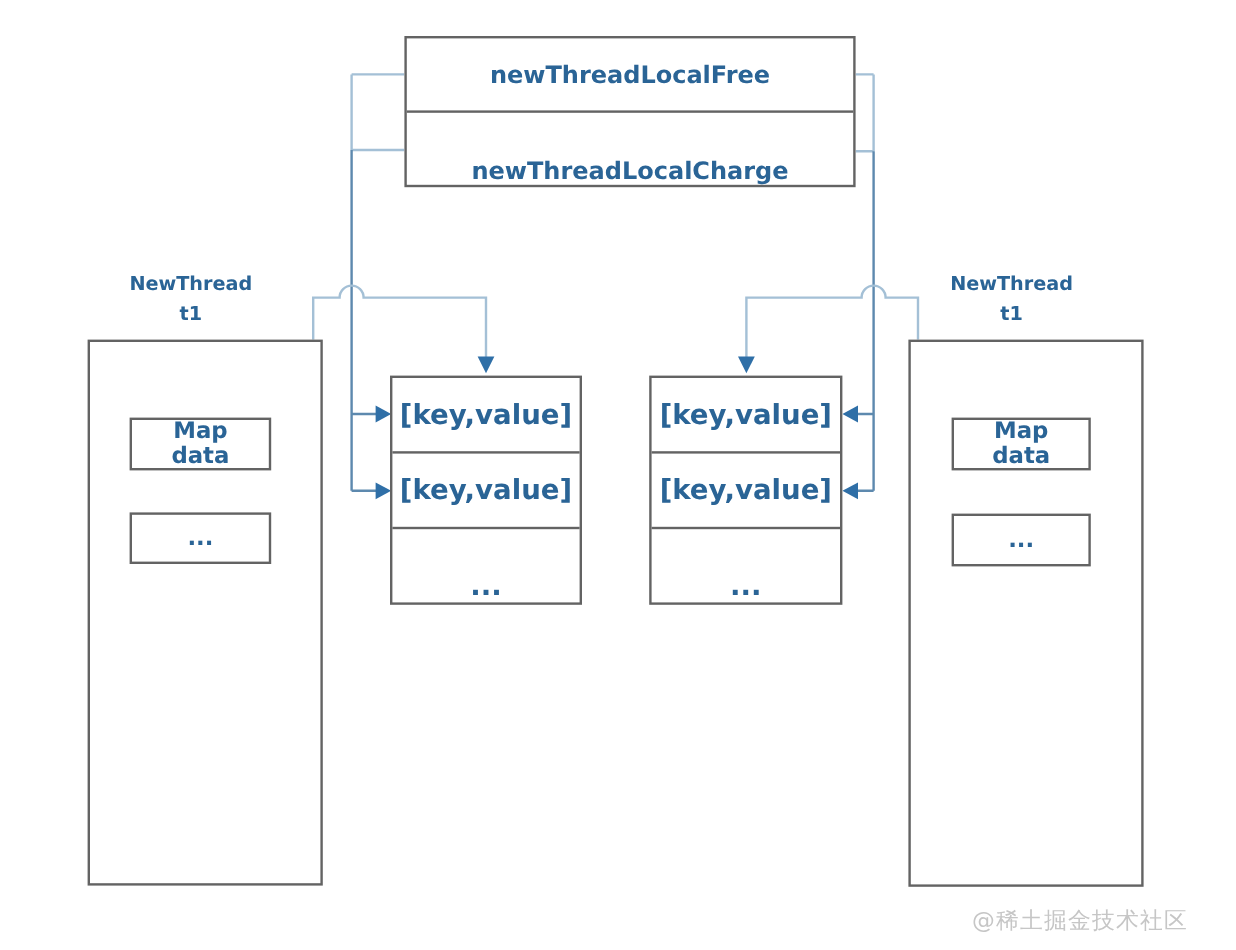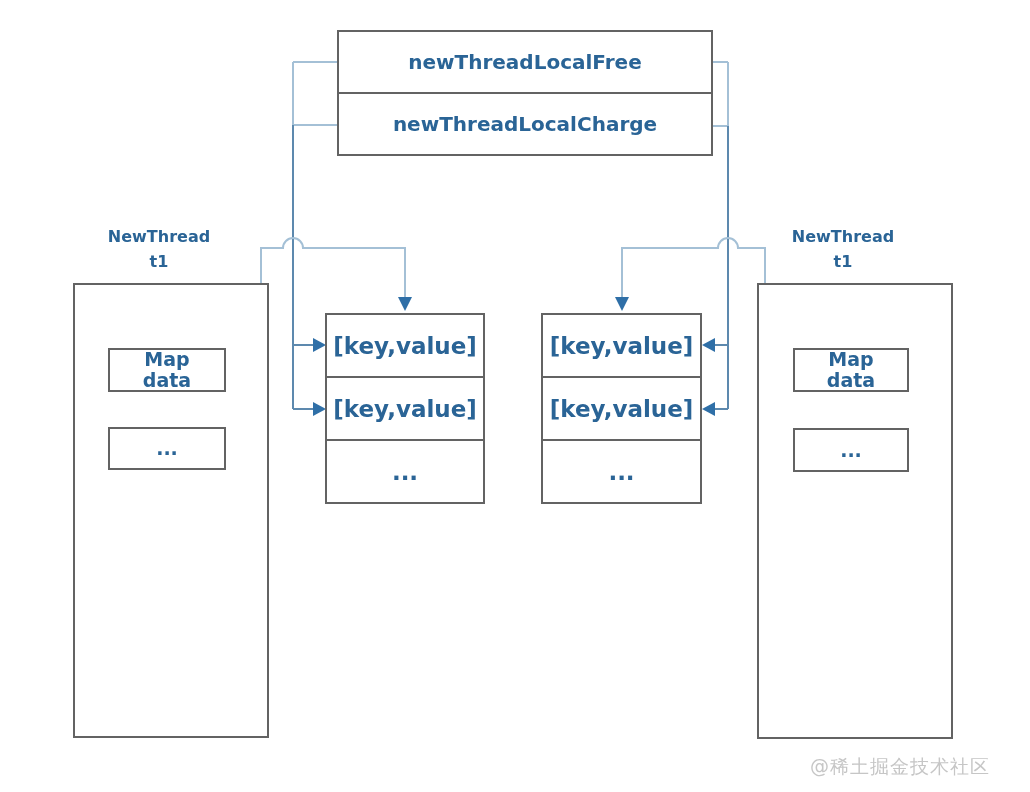--- a/index.html
+++ b/index.html
@@ -50,20 +50,21 @@
   .stack-table .row {
     flex: 1;
     display: flex;
     align-items: center;
     justify-content: center;
     border-bottom: 2px solid #636363;
     font-size: 23px;
   }
   .stack-table .row:last-child {
     border-bottom: none;
+    align-items: flex-end;
   }
   .top-table .row {
     font-size: 20px;
   }
   .thread-title {
     position: absolute;
     text-align: center;
     color: #2a6496;
     font-weight: 600;
     font-size: 16px;

